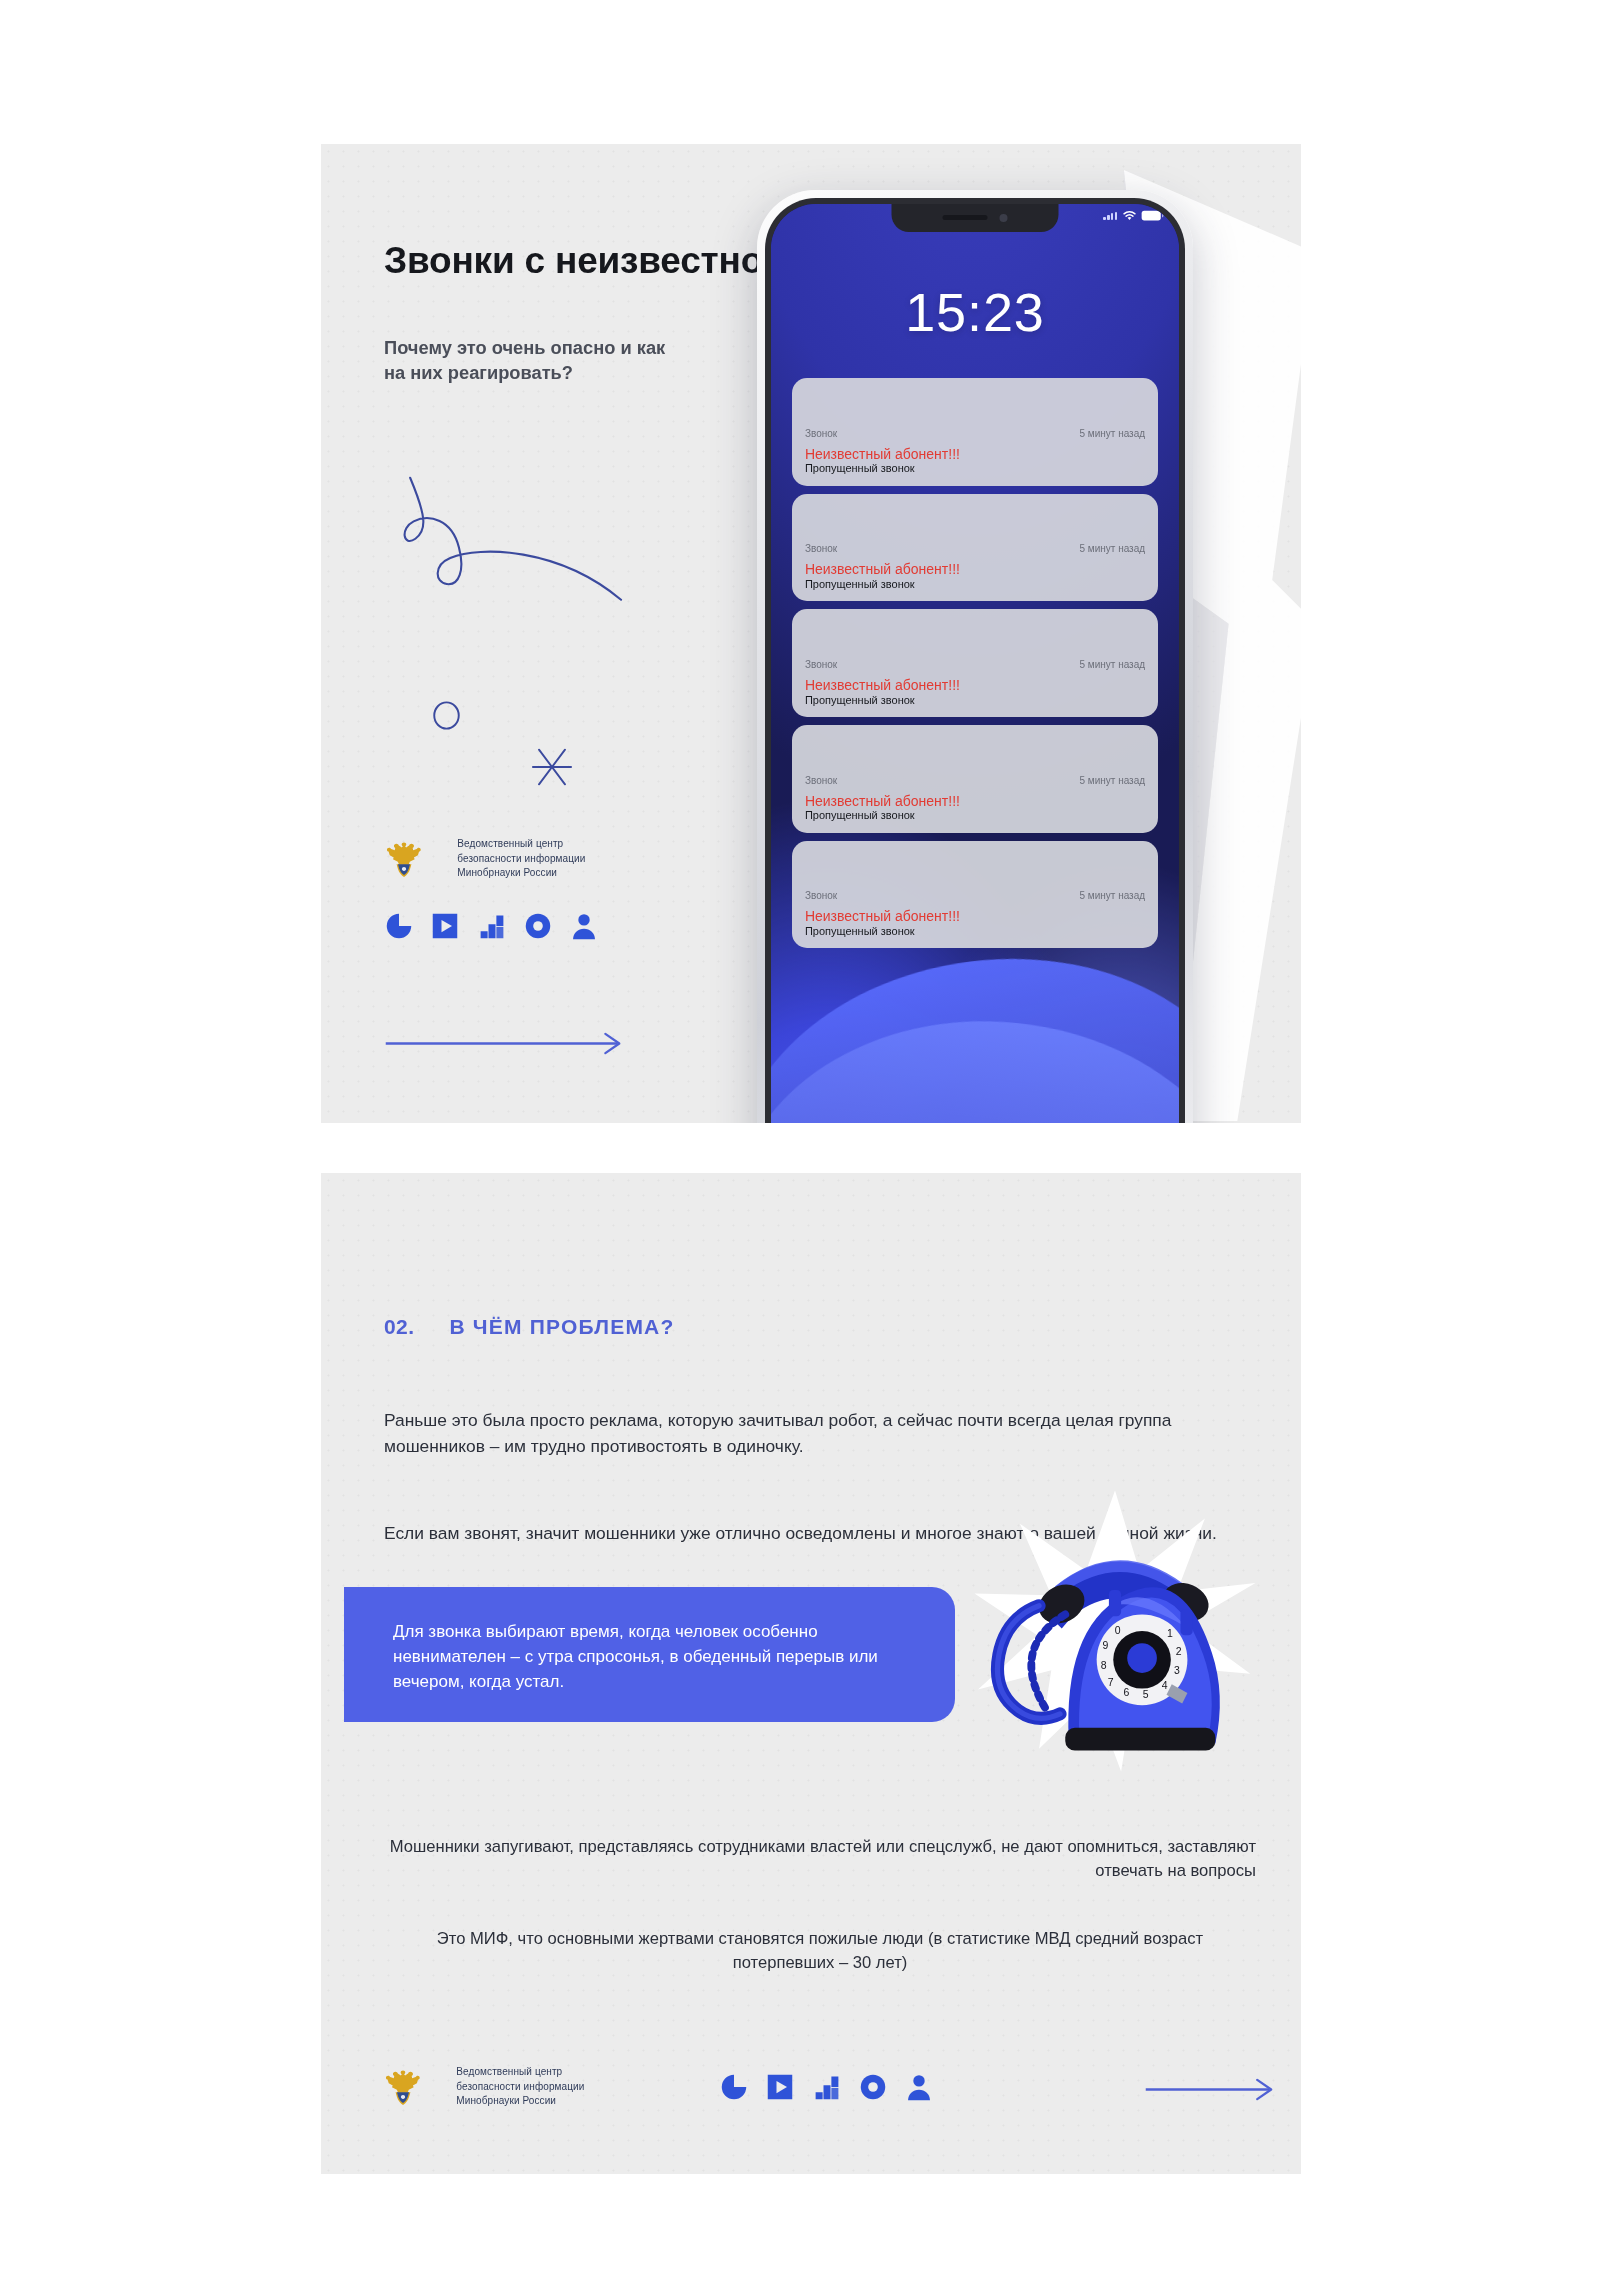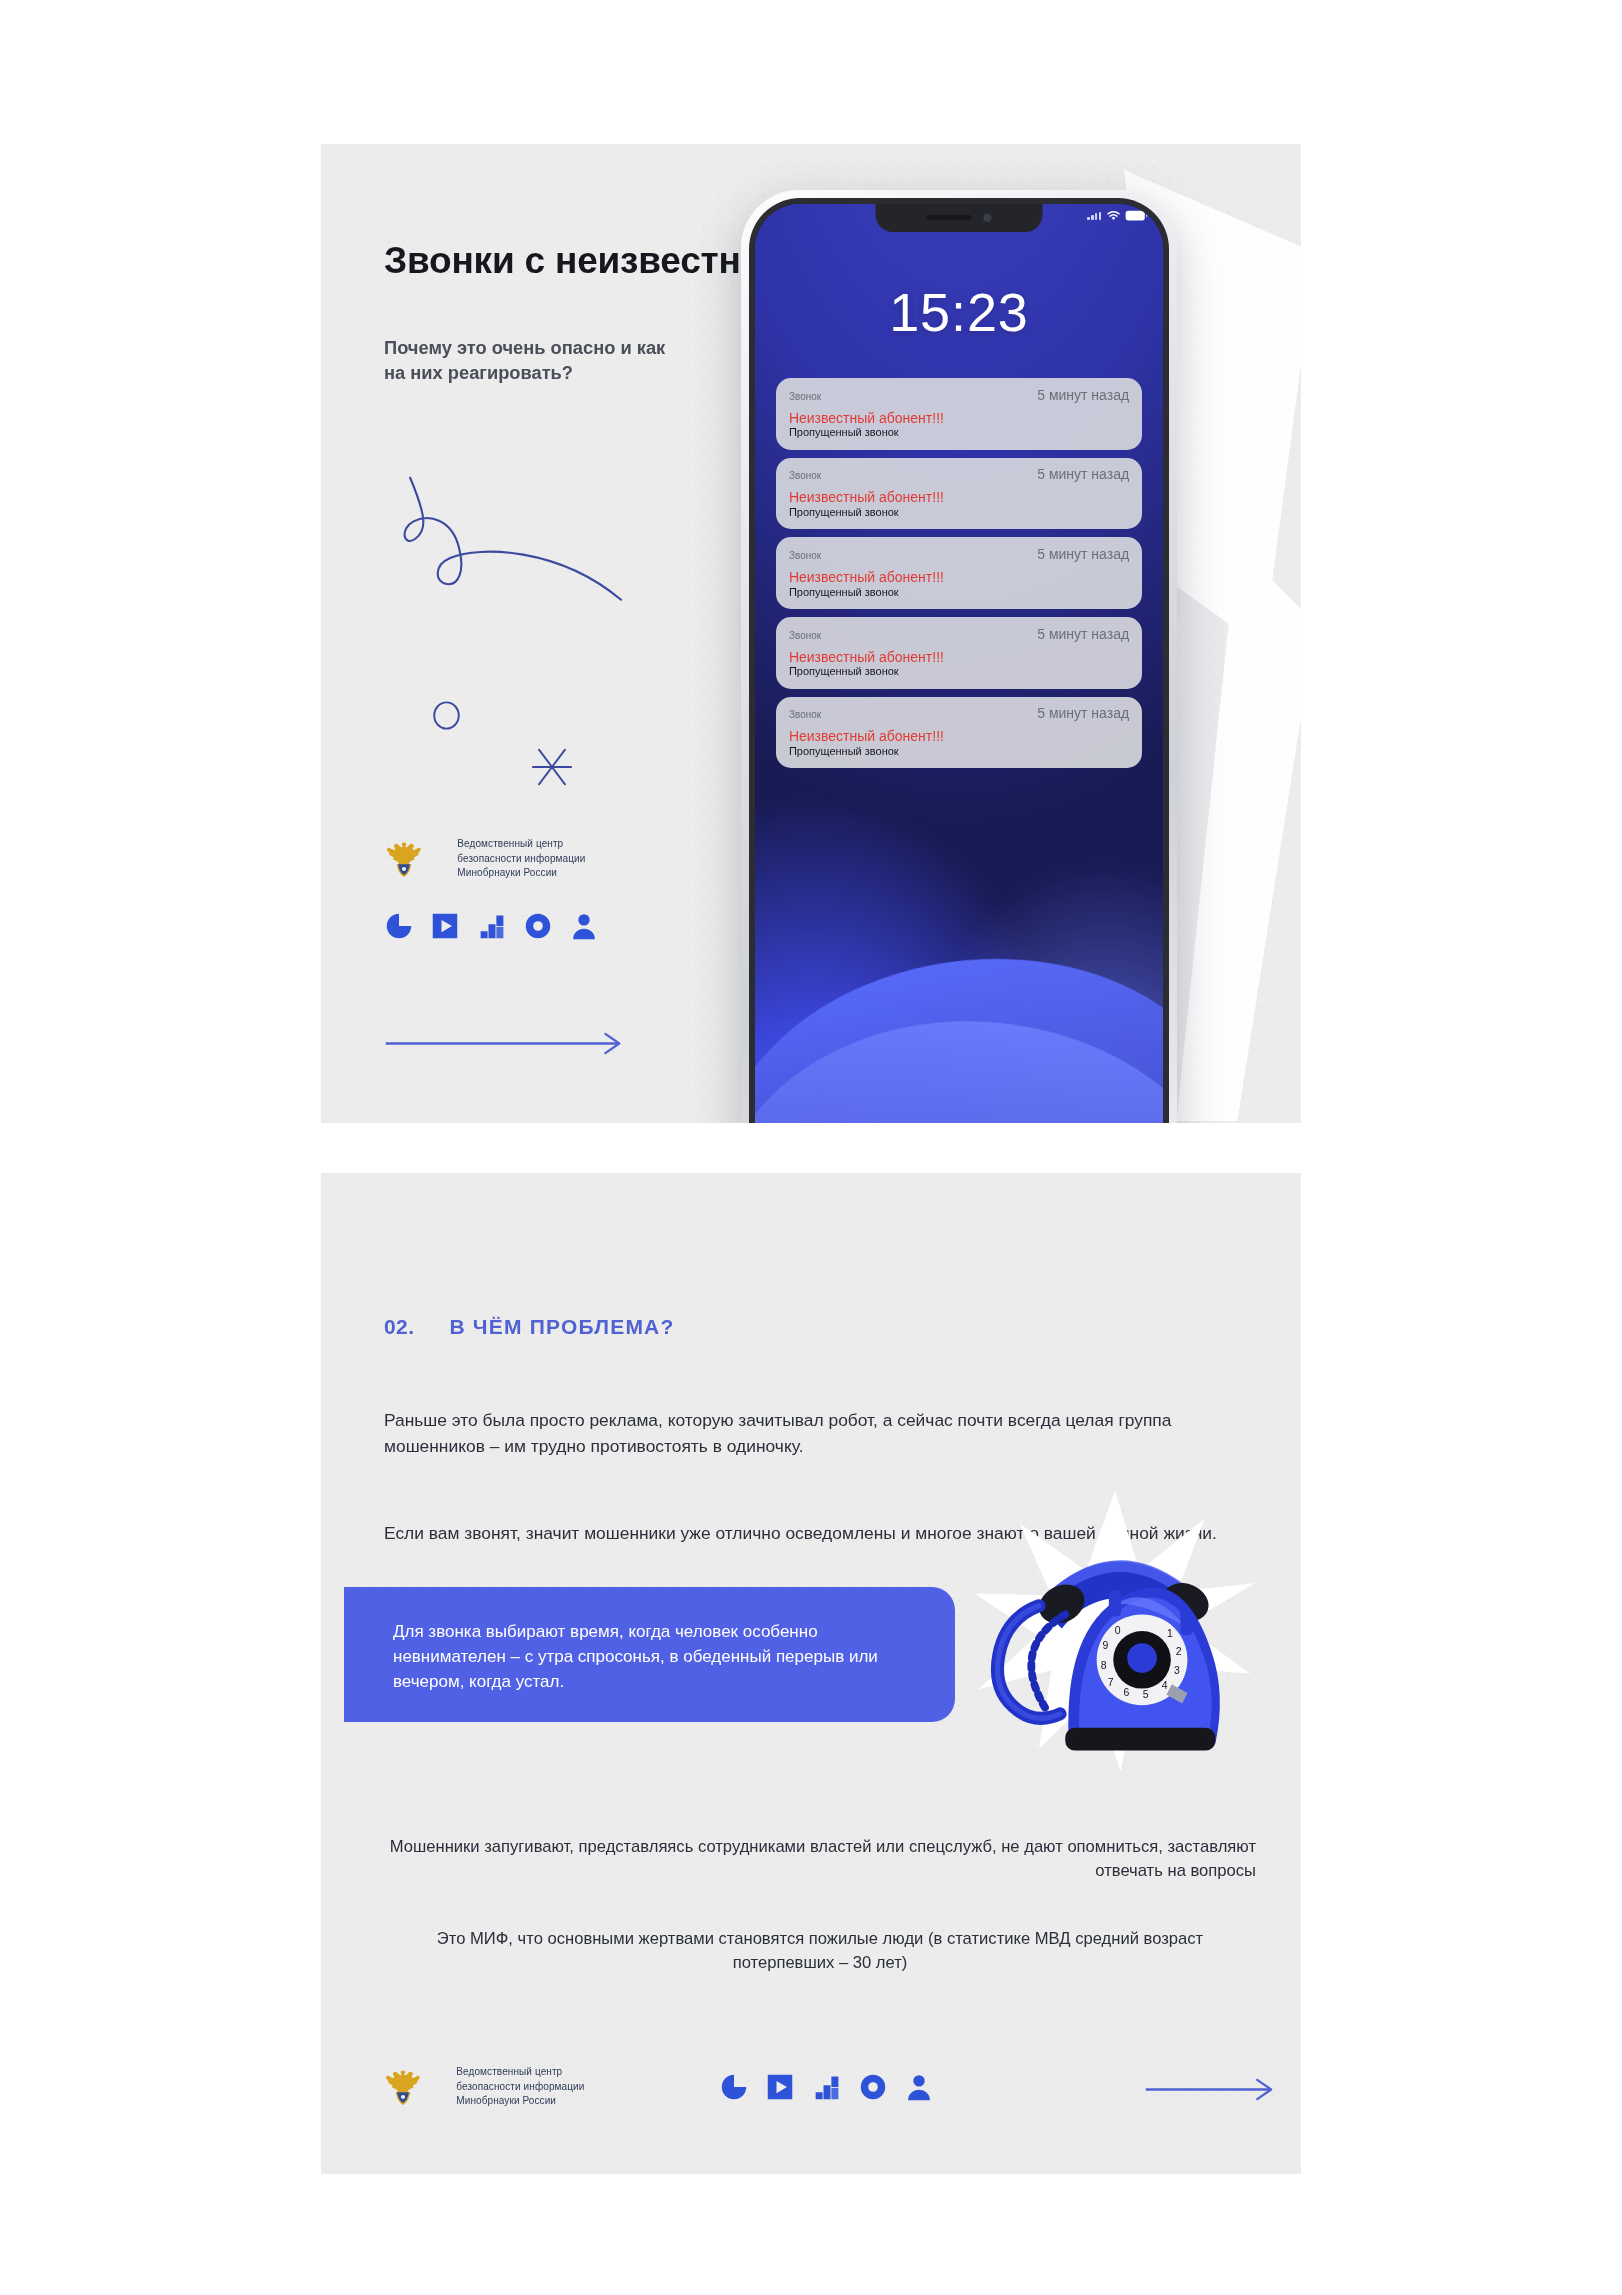--- a/index.html
+++ b/index.html
@@ -64,21 +64,21 @@
   #iconrow-two{left:399px;top:900px;}
   .brandicon{width:28px;height:28px;flex:none;}
 
   
   .arrow{position:absolute;}
   #arrow-one{left:63px;top:888px;width:244px;height:23px;}
   #arrow-two{left:823px;top:905px;width:135px;height:23px;}
 
   
   .phone{
-    position:absolute;left:420px;top:46px;
+    position:absolute;left:436px;top:46px;
     width:436px;height:1050px;
   }
   .phone-body{
     position:absolute;inset:0;
     border-radius:58px;
     background:linear-gradient(150deg,#fdfdfd 0%,#e3e4e8 34%,#cfd1d8 64%,#f3f3f5 100%);
     box-shadow:0 15.7px 45px rgba(40,44,70,.26);
     padding:7.8px;
     box-sizing:border-box;
   }
@@ -133,21 +133,21 @@
     position:absolute;top:174px;left:21px;right:21px;z-index:5;
     display:flex;flex-direction:column;gap:7.8px;
   }
   .notif{
     background:rgba(213,214,221,.93);
     border-radius:15px;
     padding:8.7px 13px 11.3px 13px;
   }
   .notif-top{display:flex;justify-content:space-between;align-items:baseline;}
   .notif-app{font-size:10px;color:#6c6f7a;}
-  .notif-time{font-size:14px;color:#6c6f7a;}
+  .notif-time{font-size:10px;color:#6c6f7a;margin-top:41px;}
   .notif-title{font-size:14px;color:#e23b33;font-weight:400;margin-top:7px;}
   .notif-body{font-size:11px;color:#16181d;margin-top:0.9px;}
 
   .paper-shard{position:absolute;z-index:0;pointer-events:none;}
 
   
   .sec-head{
     position:absolute;left:63px;top:142px;
     display:flex;align-items:flex-end;gap:35px;
     color:#5061d4;font-size:21px;font-weight:700;letter-spacing:1.2px;

